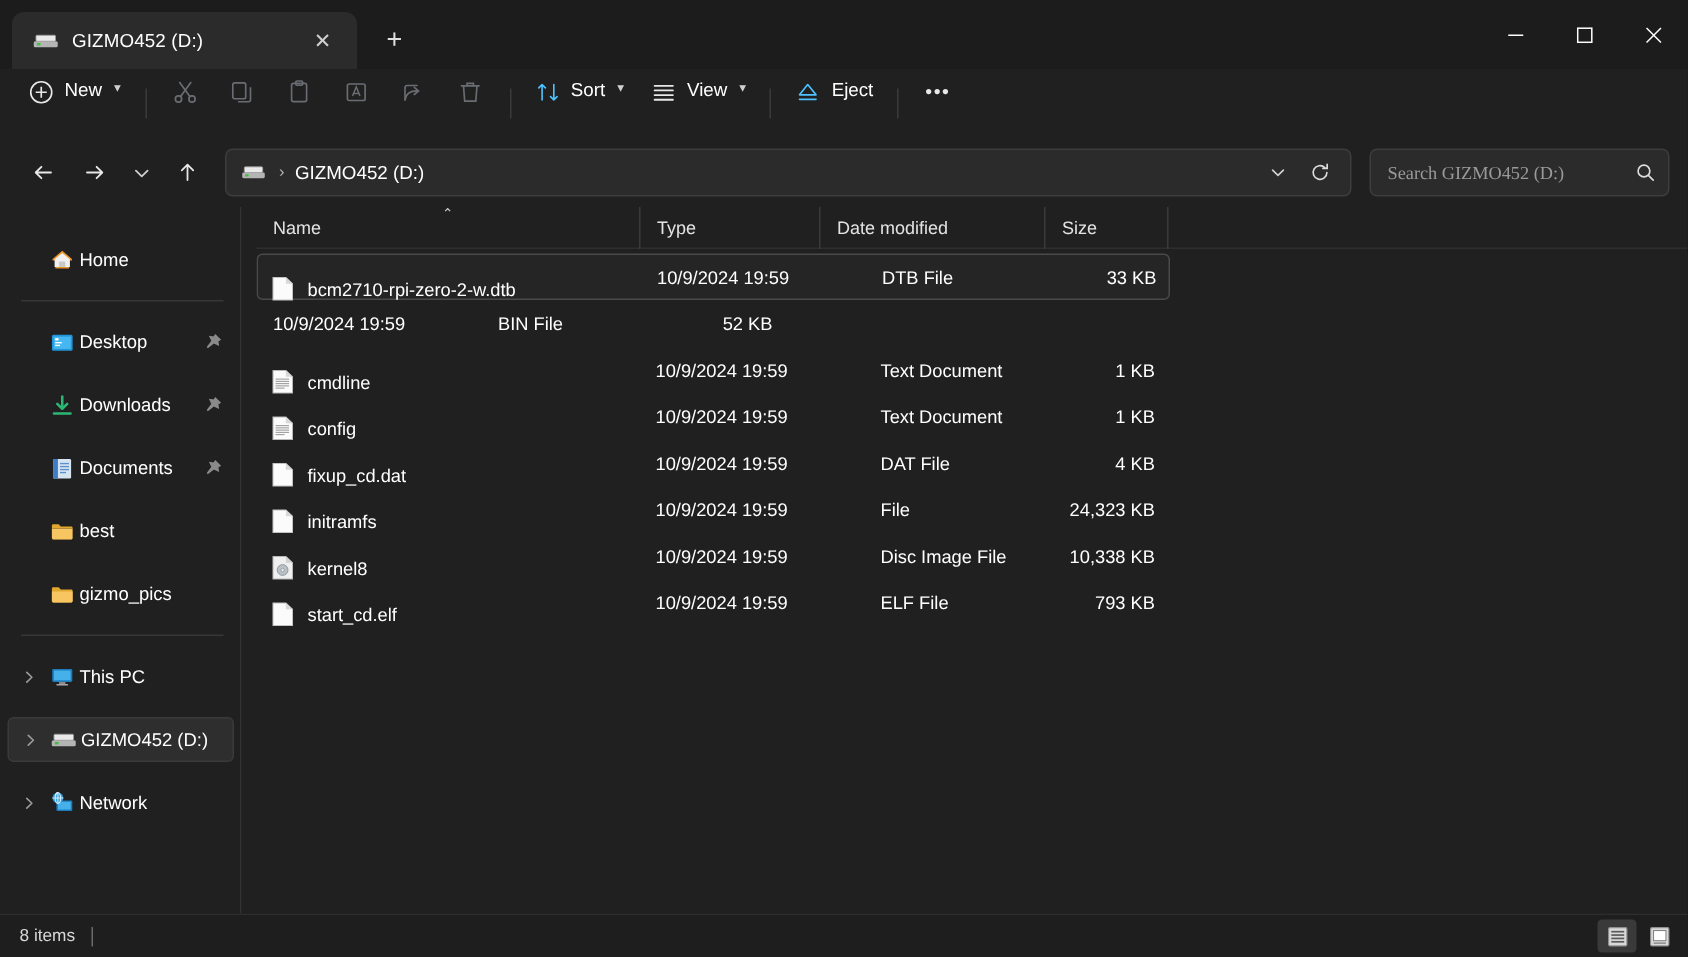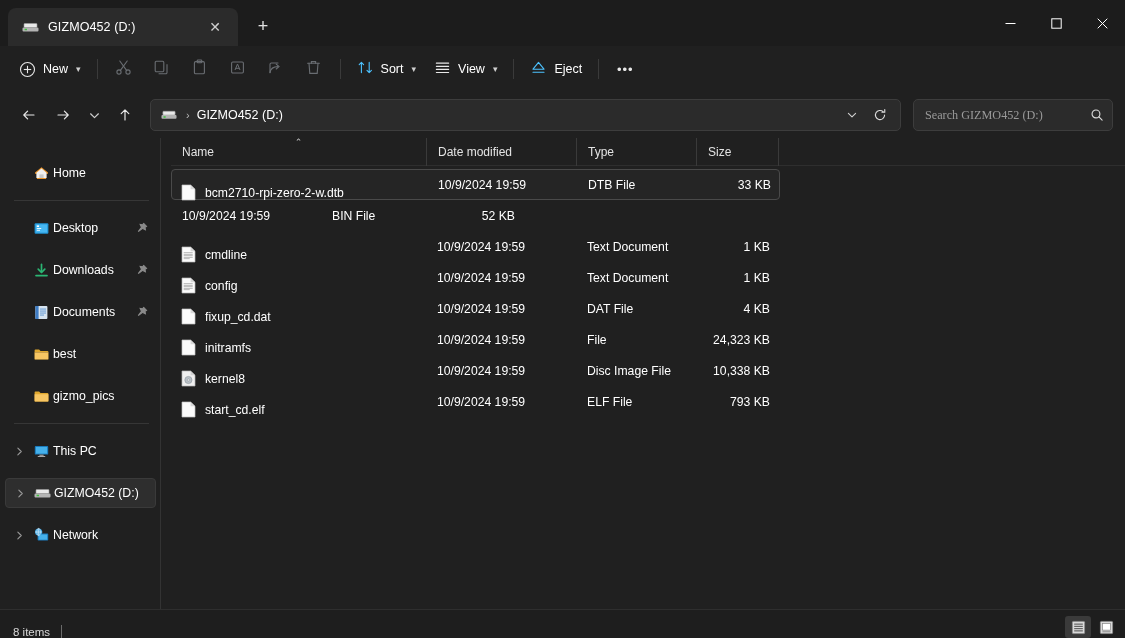--- a/index.html
+++ b/index.html
@@ -40,21 +40,21 @@
     width: 46px; height: 46px; display: flex; align-items: center; justify-content: center;
     color: #ffffff;
   }
 
   
   .toolbar {
     height: 46px; background: #202020; display: flex; align-items: center;
     padding: 0 10px; gap: 0; flex: none;
   }
   .tb-item {
-    height: 32px; border-radius: 5px; display: flex; align-items: center;
+    height: 32px; border-radius: 5px; display: flex; 
     gap: 7px; padding: 0 9px; color: #ffffff; font-size: 12.5px; white-space: nowrap;
   }
   .tb-icon-only { width: 38px; justify-content: center; padding: 0; }
   .tb-sep { width: 1px; height: 20px; background: #3a3a3a; margin: 0 7px; flex: none; }
   .chev { font-size: 9px; color: #d0d0d0; margin-left: 1px; }
   .dim { opacity: .42; }
 
   
   .addrrow { height: 46px; background: #202020; display: flex; align-items: center; padding: 0 12px; gap: 0; flex: none; }
   .nav-btn {
@@ -117,21 +117,21 @@
   .cell { font-size: 12.2px; color: #ffffff; white-space: nowrap; overflow: hidden; }
   .cell-name { width: 255px; display: flex; align-items: center; gap: 9px; padding-left: 10px; margin-top: 16px; }
   .cell-date { width: 150px; padding-left: 11px; }
   .cell-type { width: 120px; padding-left: 11px; }
   .cell-size { width: 82px; text-align: right; padding-right: 8px; }
   .row.focused .cell-name { padding-left: 9px; }
 
   
   .statusbar {
     height: 29px; flex: none; background: #1e1e1e; border-top: 1px solid #2e2e2e;
-    display: flex; align-items: flex-end; padding: 0 6px 0 13px;
+    display: flex; align-items: center; padding: 0 6px 0 13px;
   }
   .status-txt { font-size: 11.5px; color: #d8d8d8; }
   .status-sep { width: 1px; height: 13px; background: #6a6a6a; margin-left: 11px; }
   .viewtoggles { margin-left: auto; display: flex; gap: 2px; align-items: center; }
   .vt { width: 26px; height: 22px; border-radius: 3px; display: flex; align-items: center; justify-content: center; }
   .vt.active { background: #3a3a3a; }
 </style>
 </head>
 <body>
 
@@ -496,25 +496,25 @@
       <div class="sb-vline"></div>
     </div>
 
     <div class="content">
 
       <div class="colhead">
         <div class="col c-name">
           <span class="sortmark">⌃</span>
           <span>Name</span>
         </div>
+        <div class="col c-type">
+          <span>Type</span>
+        </div>
         <div class="col c-date">
           <span>Date modified</span>
-        </div>
-        <div class="col c-type">
-          <span>Type</span>
         </div>
         <div class="col c-size">
           <span>Size</span>
         </div>
         <div class="col-end"></div>
       </div>
 
       <div class="rows">
 
         <div class="row focused">

